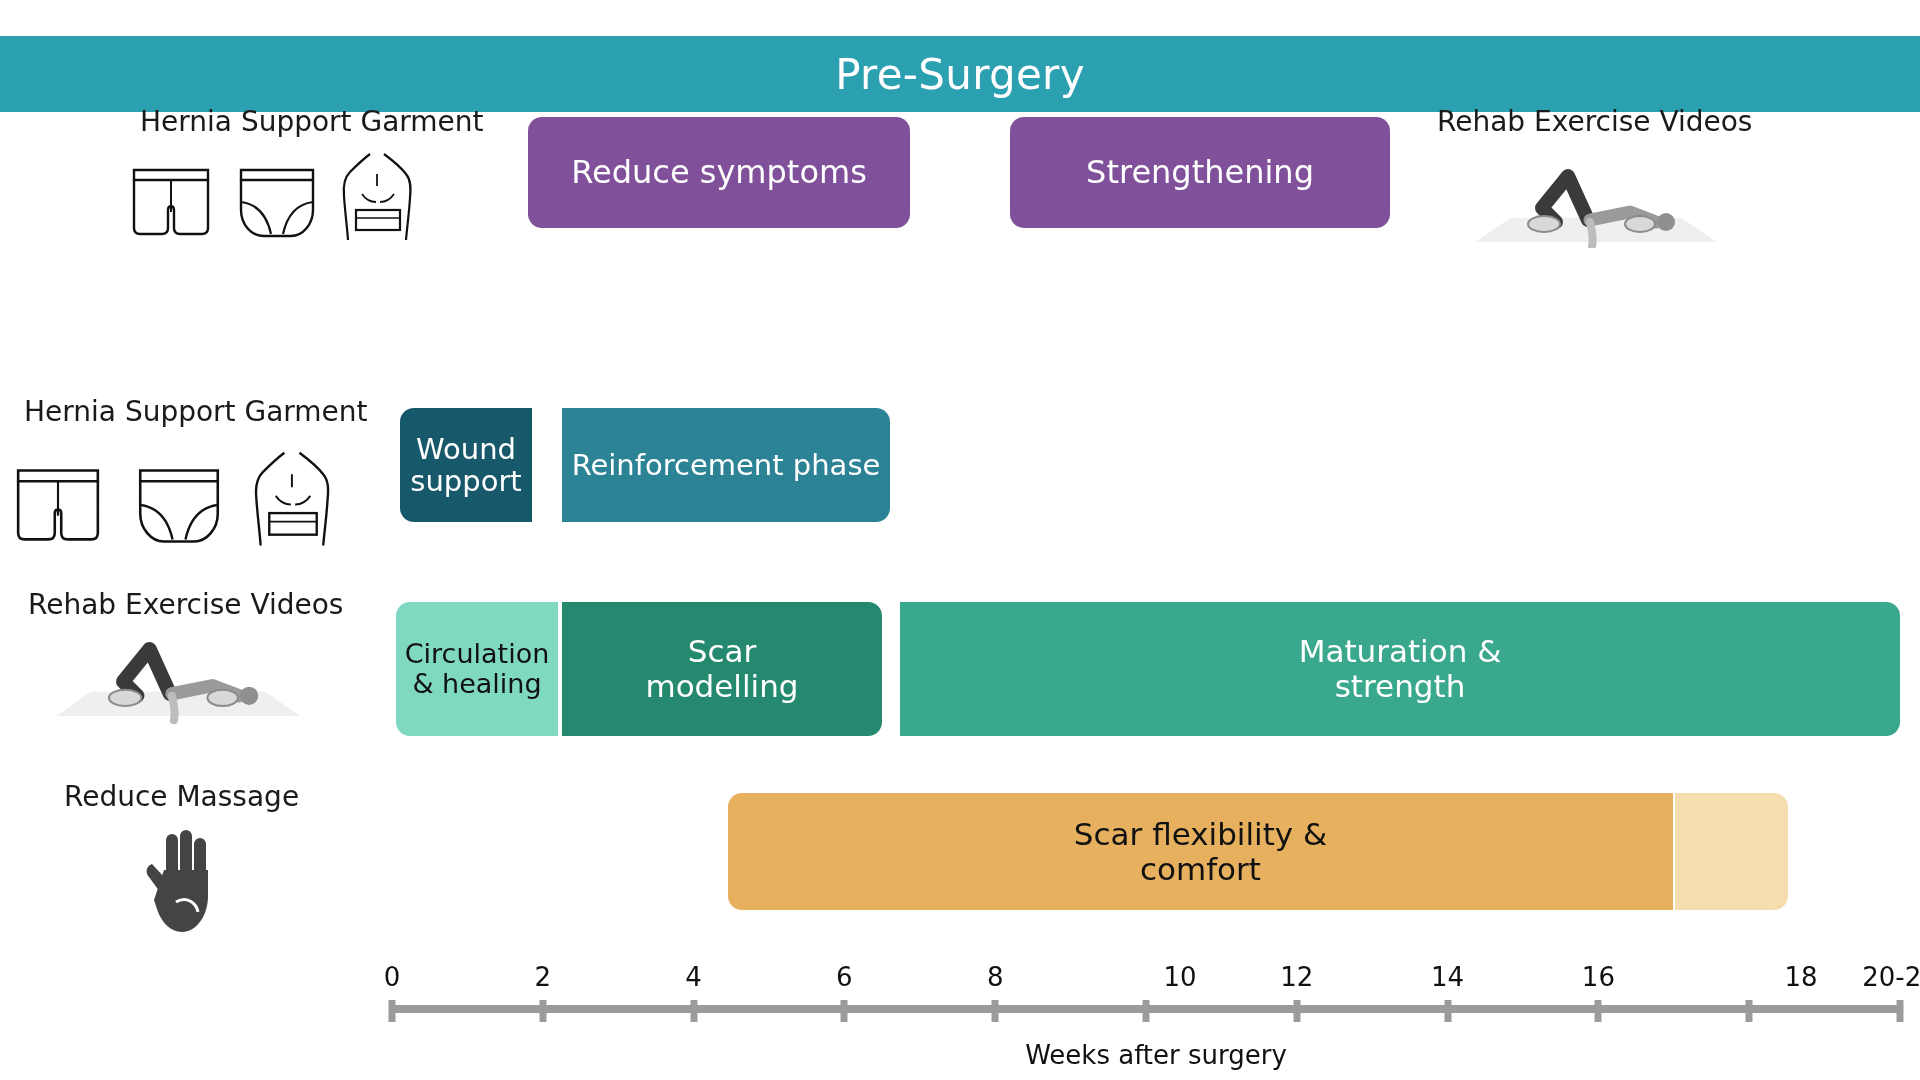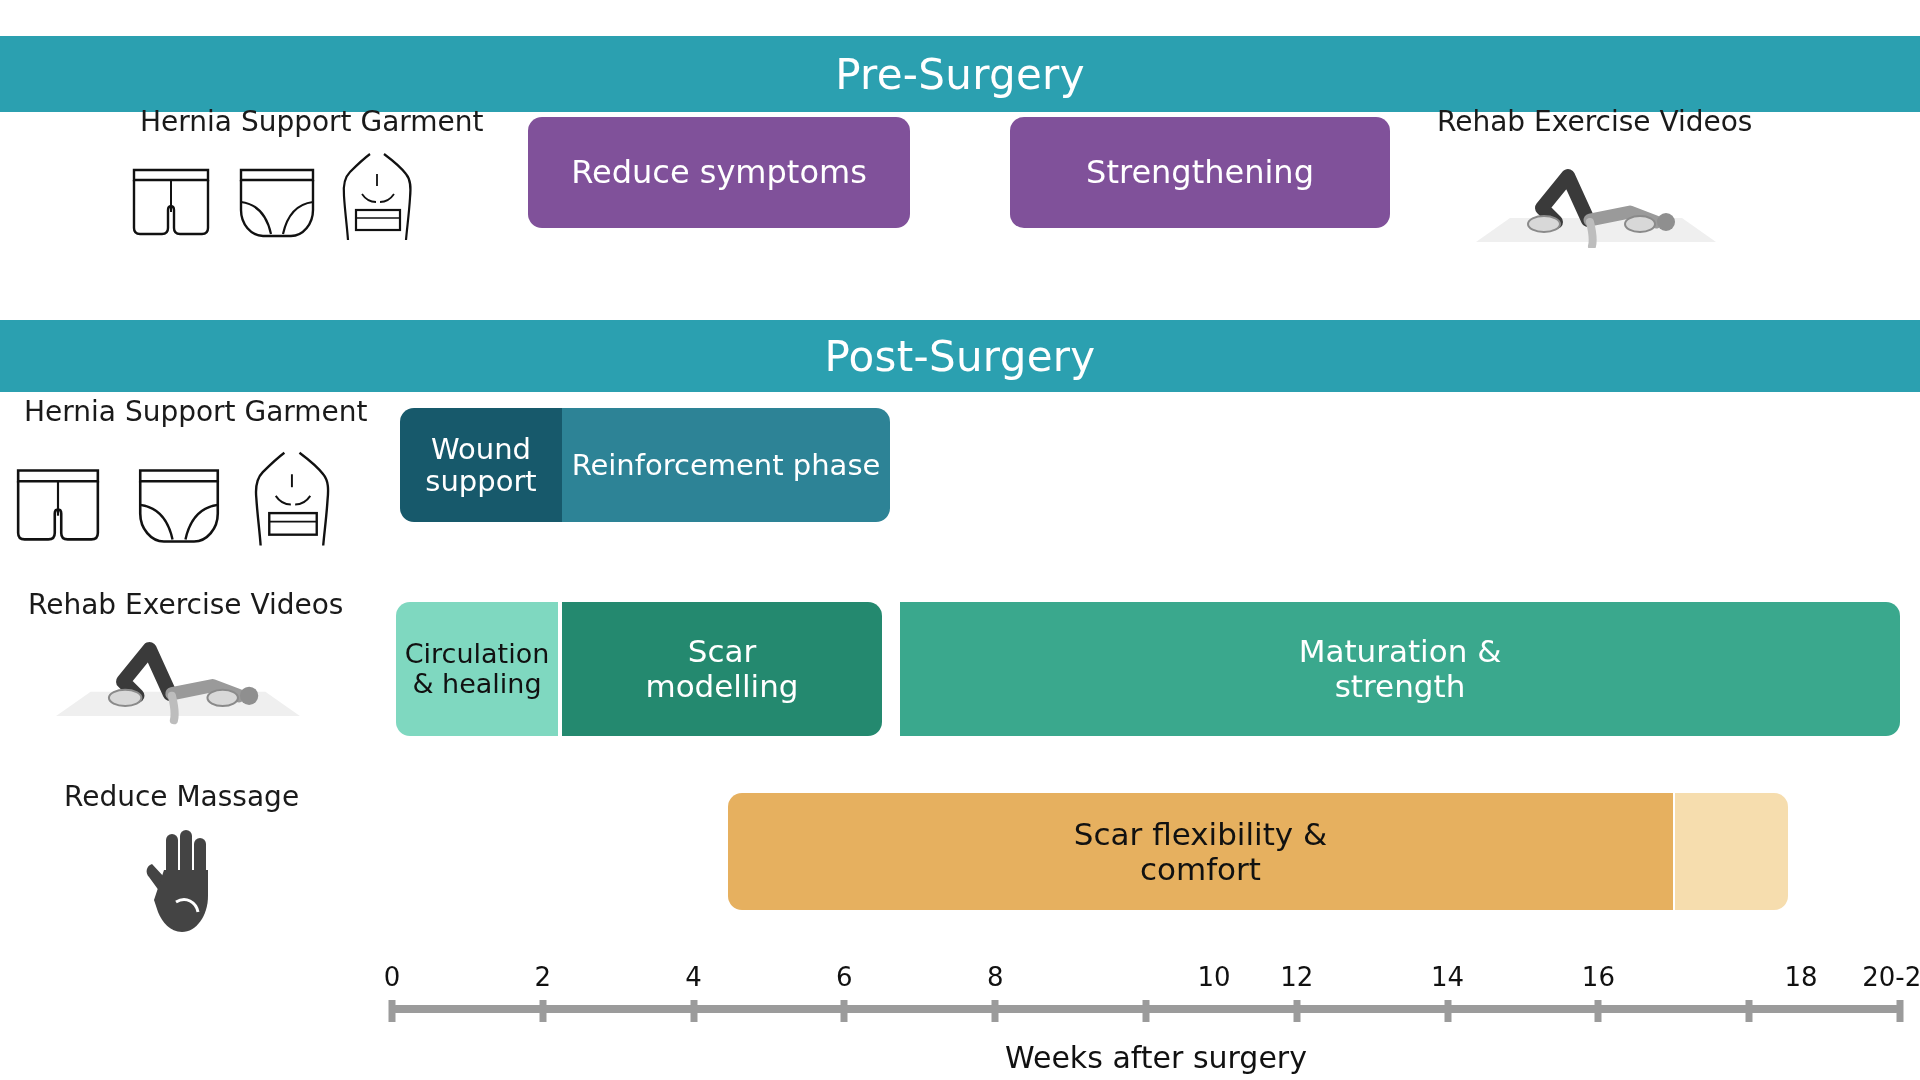--- a/index.html
+++ b/index.html
@@ -72,21 +72,21 @@
   }
   .tick-label {
     position: absolute;
     font-size: 26px;
     color: #111111;
     transform: translateX(-50%);
     white-space: nowrap;
   }
   .axis-caption {
     position: absolute;
-    font-size: 30px;
+    font-size: 26px;
     color: #111111;
     transform: translateX(-50%);
     white-space: nowrap;
   }
 
   
   .icon-group { position: absolute; display: flex; align-items: flex-end; }
   .icon-svg  { display: block; }
 </style>
 </head>
@@ -139,23 +139,20 @@
       <polygon points="6,82 246,82 212,58 40,58" fill="#efefef"></polygon>
       <path d="M118 60 L98 16 L72 48 L86 62" fill="none" stroke="#3a3a3a" stroke-width="14" stroke-linejoin="round" stroke-linecap="round"></path>
       <path d="M120 60 L160 52 L186 62" fill="none" stroke="#9a9a9a" stroke-width="13" stroke-linecap="round" stroke-linejoin="round"></path>
       <circle cx="196" cy="62" r="9" fill="#8f8f8f"></circle>
       <path d="M120 62 q4 16 2 24" fill="none" stroke="#bdbdbd" stroke-width="8" stroke-linecap="round"></path>
       <ellipse cx="74" cy="64" rx="16" ry="8" fill="#d8d8d8" stroke="#8a8a8a" stroke-width="2"></ellipse>
       <ellipse cx="170" cy="64" rx="15" ry="8" fill="#d8d8d8" stroke="#8a8a8a" stroke-width="2"></ellipse>
     </svg>
   </div>
 
-  <div class="banner" id="banner-post">
-    <span>Post-Surgery</span>
-  </div>
 
   <div class="row-label" style="left:24px; top:395px;">Hernia Support Garment</div>
 
   <div class="icon-group" style="left:10px; top:448px; gap:28px;">
     <svg class="icon-svg" width="96" height="84" viewBox="0 0 86 78">
       <path d="M6 6 h74 v10 h-74 z" fill="none" stroke="#111" stroke-width="2.4"></path>
       <path d="M6 16 v48 c0 4 2 6 6 6 h22 c4 0 6-2 6-6 v-18 c0-5 6-5 6 0 v18 c0 4 2 6 6 6 h22 c4 0 6-2 6-6 v-48" fill="none" stroke="#111" stroke-width="2.4"></path>
       <path d="M43 16 v32" fill="none" stroke="#111" stroke-width="2"></path>
     </svg>
     <svg class="icon-svg" width="90" height="84" viewBox="0 0 82 78">
@@ -166,21 +163,21 @@
     <svg class="icon-svg" width="82" height="100" viewBox="0 0 76 92">
       <path d="M30 4 c-8 6 -14 12 -20 18 c-6 6 -7 14 -6 24 c1 16 3 30 4 44" fill="none" stroke="#111" stroke-width="2.2"></path>
       <path d="M44 4 c8 6 16 12 22 20 c5 6 5 14 4 24 c-1 16 -3 30 -4 42" fill="none" stroke="#111" stroke-width="2.2"></path>
       <path d="M37 24 v12" fill="none" stroke="#111" stroke-width="1.8"></path>
       <path d="M22 44 c4 6 9 8 14 8 M54 44 c-4 6 -9 8 -14 8" fill="none" stroke="#111" stroke-width="1.8"></path>
       <rect x="16" y="60" width="44" height="20" fill="none" stroke="#111" stroke-width="2.2"></rect>
       <path d="M16 68 h44" fill="none" stroke="#111" stroke-width="1.6"></path>
     </svg>
   </div>
 
-  <div class="bar r-left" style="left: 400px; top: 408px; width: 162px; height: 114px; background: rgb(23, 89, 107); font-size: 29px; color: rgb(255, 255, 255);">
+  <div class="bar r-left" style="left: 400px; top: 408px; width: 132px; height: 114px; background: rgb(23, 89, 107); font-size: 29px; color: rgb(255, 255, 255);">
     <span style="white-space:pre-line;">Wound support</span>
   </div>
 
   <div class="bar r-right" style="left: 562px; top: 408px; width: 328px; height: 114px; background: rgb(45, 131, 150); font-size: 29px; color: rgb(255, 255, 255);">
     <span style="white-space:pre-line;">Reinforcement phase</span>
   </div>
 
   <div class="row-label" style="left:28px; top:588px;">Rehab Exercise Videos</div>
 
   <div class="icon-group" style="left:50px; top:630px;">
@@ -241,21 +238,21 @@
       <div class="tick-label" style="left: 392px; top: 962px;">0</div>
       <div class="tick" style="left: 542.8px; top: 1000px;"></div>
       <div class="tick-label" style="left: 542.8px; top: 962px;">2</div>
       <div class="tick" style="left: 693.6px; top: 1000px;"></div>
       <div class="tick-label" style="left: 693.6px; top: 962px;">4</div>
       <div class="tick" style="left: 844.4px; top: 1000px;"></div>
       <div class="tick-label" style="left: 844.4px; top: 962px;">6</div>
       <div class="tick" style="left: 995.2px; top: 1000px;"></div>
       <div class="tick-label" style="left: 995.2px; top: 962px;">8</div>
       <div class="tick" style="left: 1146px; top: 1000px;"></div>
-      <div class="tick-label" style="left: 1214px; top: 962px; text-align: center;">10</div>
+      <div class="tick-label" style="left: 1180px; top: 962px; text-align: center;">10</div>
       <div class="tick" style="left: 1296.8px; top: 1000px;"></div>
       <div class="tick-label" style="left: 1296.8px; top: 962px;">12</div>
       <div class="tick" style="left: 1447.6px; top: 1000px;"></div>
       <div class="tick-label" style="left: 1447.6px; top: 962px;">14</div>
       <div class="tick" style="left: 1598.4px; top: 1000px;"></div>
       <div class="tick-label" style="left: 1598.4px; top: 962px;">16</div>
       <div class="tick" style="left: 1749.2px; top: 1000px;"></div>
       <div class="tick-label" style="left: 1801px; top: 962px;">18</div>
       <div class="tick" style="left: 1900px; top: 1000px;"></div>
       <div class="tick-label" style="left: 1900px; top: 962px;">20-24</div>

